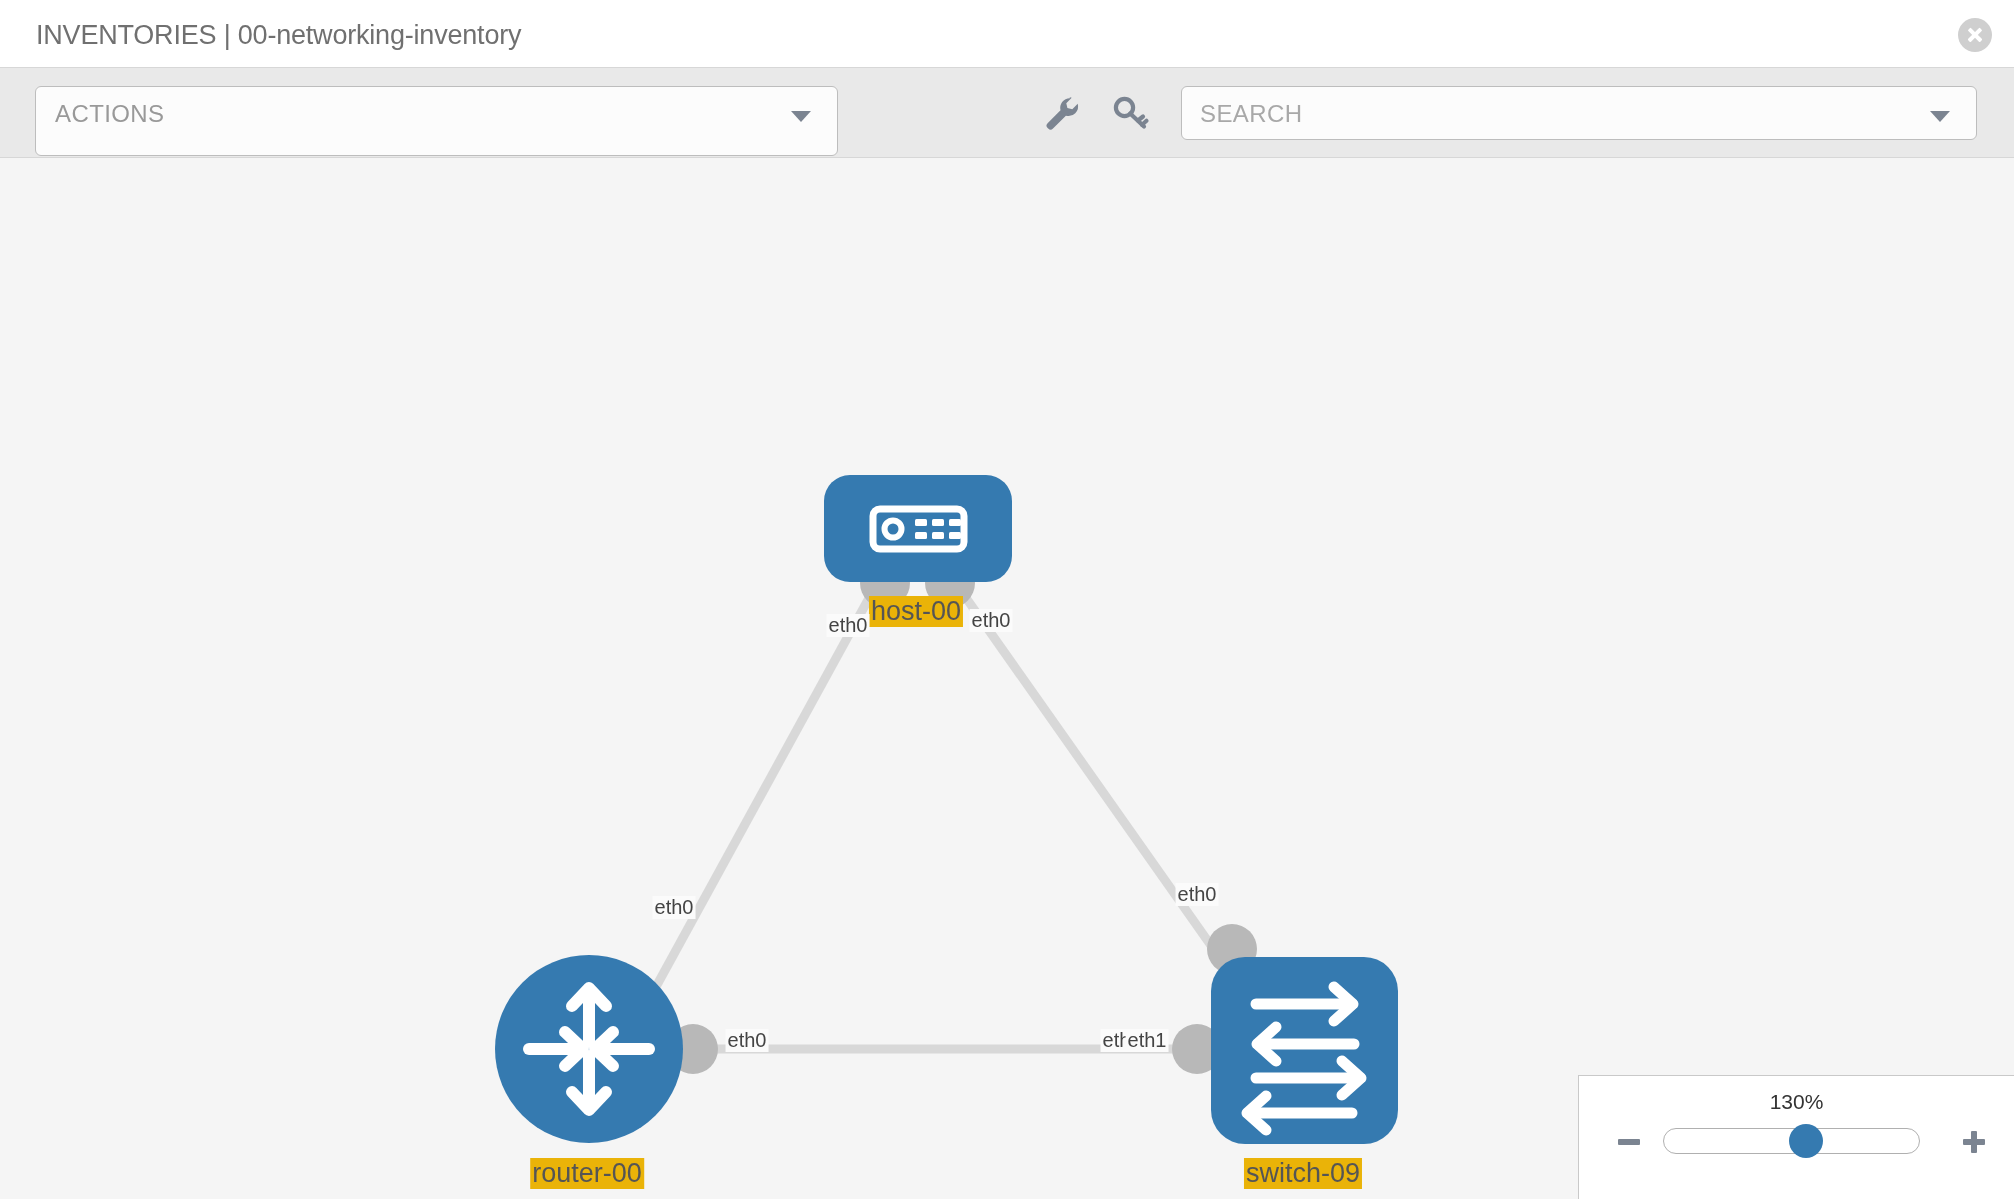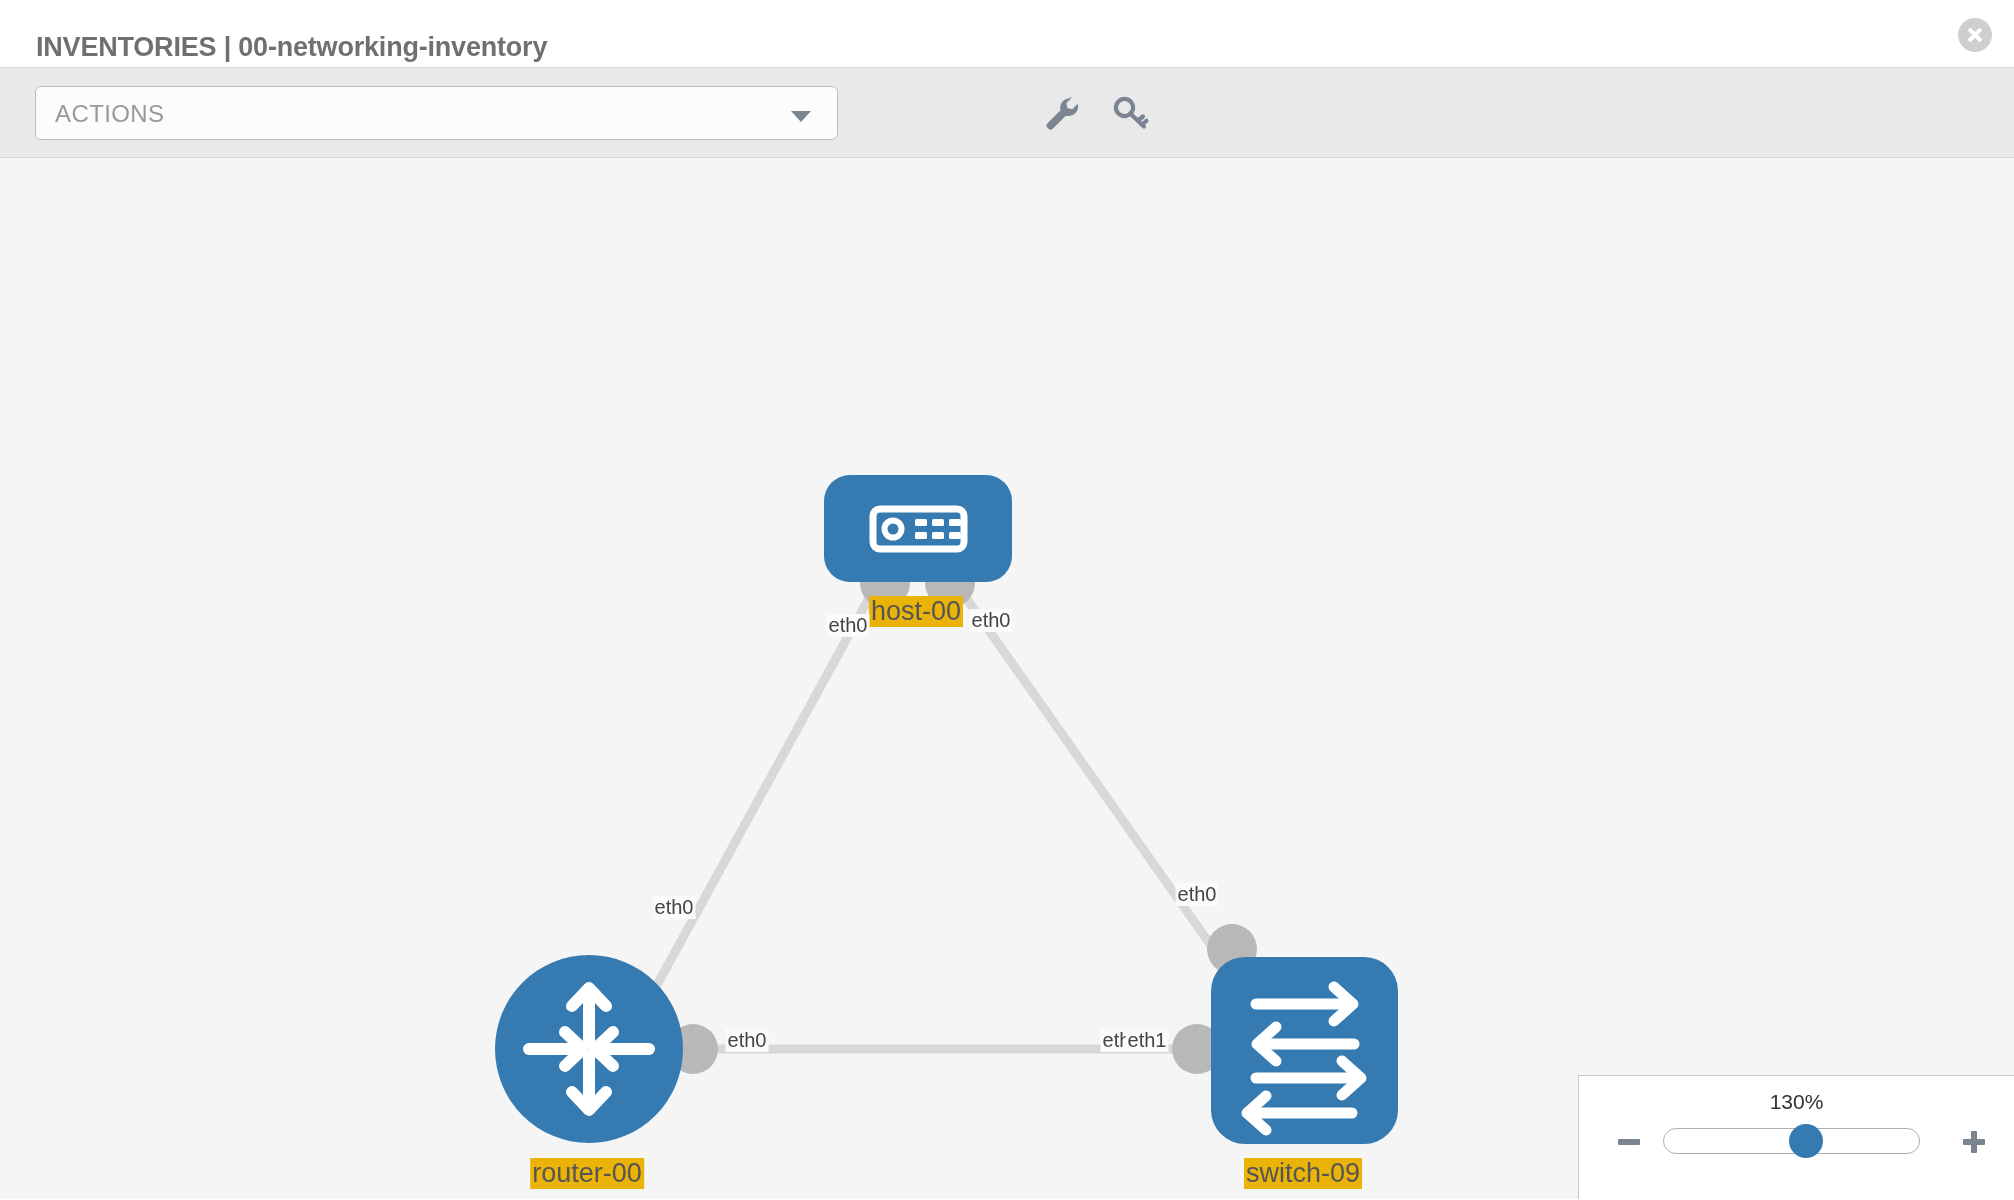--- a/index.html
+++ b/index.html
@@ -14,23 +14,23 @@
   
   .header {
     position: relative;
     height: 68px;
     background: #ffffff;
     border-bottom: 1px solid #d7d7d7;
   }
   .header-title {
     position: absolute;
     left: 36px;
-    top: 32px;
+    top: 20px;
     font-size: 27px;
-    font-weight: bold;
+    font-weight: normal;
     color: #707070;
     letter-spacing: -0.2px;
     white-space: nowrap;
   }
   .close-icon {
     position: absolute;
     right: 22px;
     top: 18px;
     width: 34px;
     height: 34px;
@@ -57,21 +57,21 @@
     position: relative;
     height: 90px;
     background: #e9e9e9;
     border-bottom: 1px solid #d7d7d7;
   }
   .actions-select {
     position: absolute;
     left: 35px;
     top: 18px;
     width: 803px;
-    height: 54px;
+    height: 70px;
     background: #fcfcfc;
     border: 1px solid #bdbdbd;
     border-radius: 6px;
     cursor: pointer;
   }
   .actions-label {
     position: absolute;
     left: 19px;
     top: 13px;
     font-size: 24px;
@@ -247,20 +247,24 @@
 
   <div class="tool-icon icon-key">
     <svg width="42" height="42" viewBox="0 0 42 42">
       <circle cx="14.5" cy="15.5" r="8.6" fill="none" stroke="#7b8491" stroke-width="4.2"></circle>
       <path d="M20.2 21.5 L34 34.5" stroke="#7b8491" stroke-width="4.2" stroke-linecap="round"></path>
       <path d="M28 28.5 L33 24.5" stroke="#7b8491" stroke-width="4.2" stroke-linecap="round"></path>
       <path d="M32 32.8 L36.5 28.8" stroke="#7b8491" stroke-width="4.2" stroke-linecap="round"></path>
     </svg>
   </div>
 
+  <div class="search-box">
+    <span class="search-label">SEARCH</span>
+    <span class="caret"></span>
+  </div>
 </div>
 
 <div class="canvas">
 
   <svg class="topology-svg" width="2014" height="1041">
 
     <g>
       <line x1="880" y1="420" x2="640" y2="858" stroke="#d8d8d8" stroke-width="9"></line>
       <line x1="952" y1="420" x2="1248" y2="840" stroke="#d8d8d8" stroke-width="9"></line>
       <line x1="660" y1="891" x2="1230" y2="891" stroke="#d8d8d8" stroke-width="9"></line>

